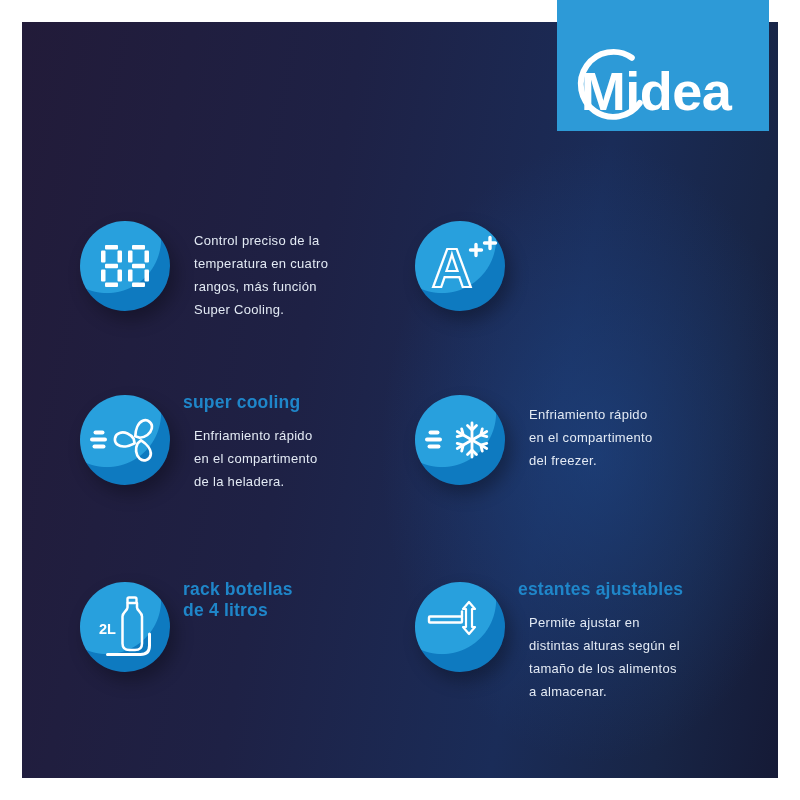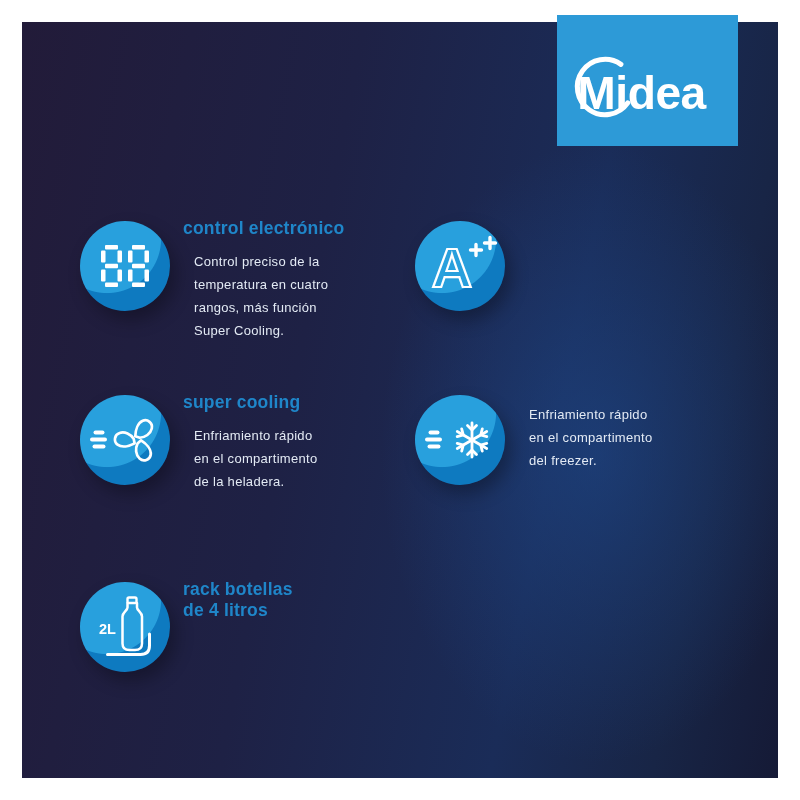--- a/index.html
+++ b/index.html
@@ -5,21 +5,21 @@
   html,body{margin:0;padding:0;}
   body{width:800px;height:800px;background:#ffffff;font-family:"Liberation Sans",sans-serif;}
   .page{position:relative;width:800px;height:800px;background:#ffffff;overflow:hidden;}
   .card{
     position:absolute;left:22px;top:22px;width:756px;height:756px;
     background:
       radial-gradient(ellipse 300px 430px at 76% 57%, rgba(30,72,138,0.60), rgba(30,72,138,0) 72%),
       linear-gradient(101deg, #221b39 0%, #1e2145 38%, #1a2c58 68%, #182546 86%, #151a36 100%);
   }
   .logo-banner{
-    position:absolute;left:557px;top:15px;width:181px;height:131px;
+    position:absolute;left:557px;top:0;width:212px;height:131px;
     background:#2d9ad7;
   }
   .feature{position:absolute;display:flex;align-items:flex-start;}
   .icon-circle{
     flex:none;width:90px;height:90px;border-radius:50%;margin-top:3px;
     background:radial-gradient(circle at 30% 20%, #28a0dd 0 56%, #0e7ac0 57%);
     box-shadow:6px 9px 18px rgba(0,0,0,0.30);
   }
   .icon-circle svg{display:block;width:90px;height:90px;}
   .feature-text{margin-left:13px;width:256px;}
@@ -67,21 +67,20 @@
             <rect x="52" y="42.8" width="13" height="4.5" rx="1"></rect>
             <rect x="52" y="61.5" width="13" height="4.5" rx="1"></rect>
           <rect x="48" y="29.5" width="4.5" height="12" rx="1"></rect>
             <rect x="48" y="48.5" width="4.5" height="12" rx="1"></rect>
           <rect x="64.5" y="29.5" width="4.5" height="12" rx="1"></rect>
             <rect x="64.5" y="48.5" width="4.5" height="12" rx="1"></rect>
         </g>
       </svg>
     </div>
     <div class="feature-text">
-      <p class="feature-title">control electrónico</p>
       <p class="feature-desc">Control preciso de la
 temperatura en cuatro
 rangos, más función
 Super Cooling.</p>
     </div>
   </div>
 
   <div class="feature" id="f2">
     <div class="icon-circle">
       <svg viewBox="0 0 90 90">
@@ -155,13 +154,31 @@
           <path stroke-width="3" d="M27.5 72.5 H60.5 C67 72.5 69.5 69.5 69.5 63.5 L69.5 52"></path>
         </g>
       </svg>
     </div>
     <div class="feature-text">
       <p class="feature-title">rack botellas
 de 4 litros</p>
     </div>
   </div>
 
+  <div class="feature" id="f6">
+    <div class="icon-circle">
+      <svg viewBox="0 0 90 90">
+        <g class="stroke">
+          <rect x="14" y="34.5" width="33" height="6" rx="1" stroke-width="2.4"></rect>
+          <path d="M47 34.5 V29.5" stroke-width="2.4"></path>
+          <path stroke-width="2.2" d="M54 20 L60 27 H57 V45 H60 L54 52 L48 45 H51 V27 H48 Z"></path>
+        </g>
+      </svg>
+    </div>
+    <div class="feature-text">
+      <p class="feature-title">estantes ajustables</p>
+      <p class="feature-desc">Permite ajustar en
+distintas alturas según el
+tamaño de los alimentos
+a almacenar.</p>
+    </div>
+  </div>
 </div>
 
 </body></html>

